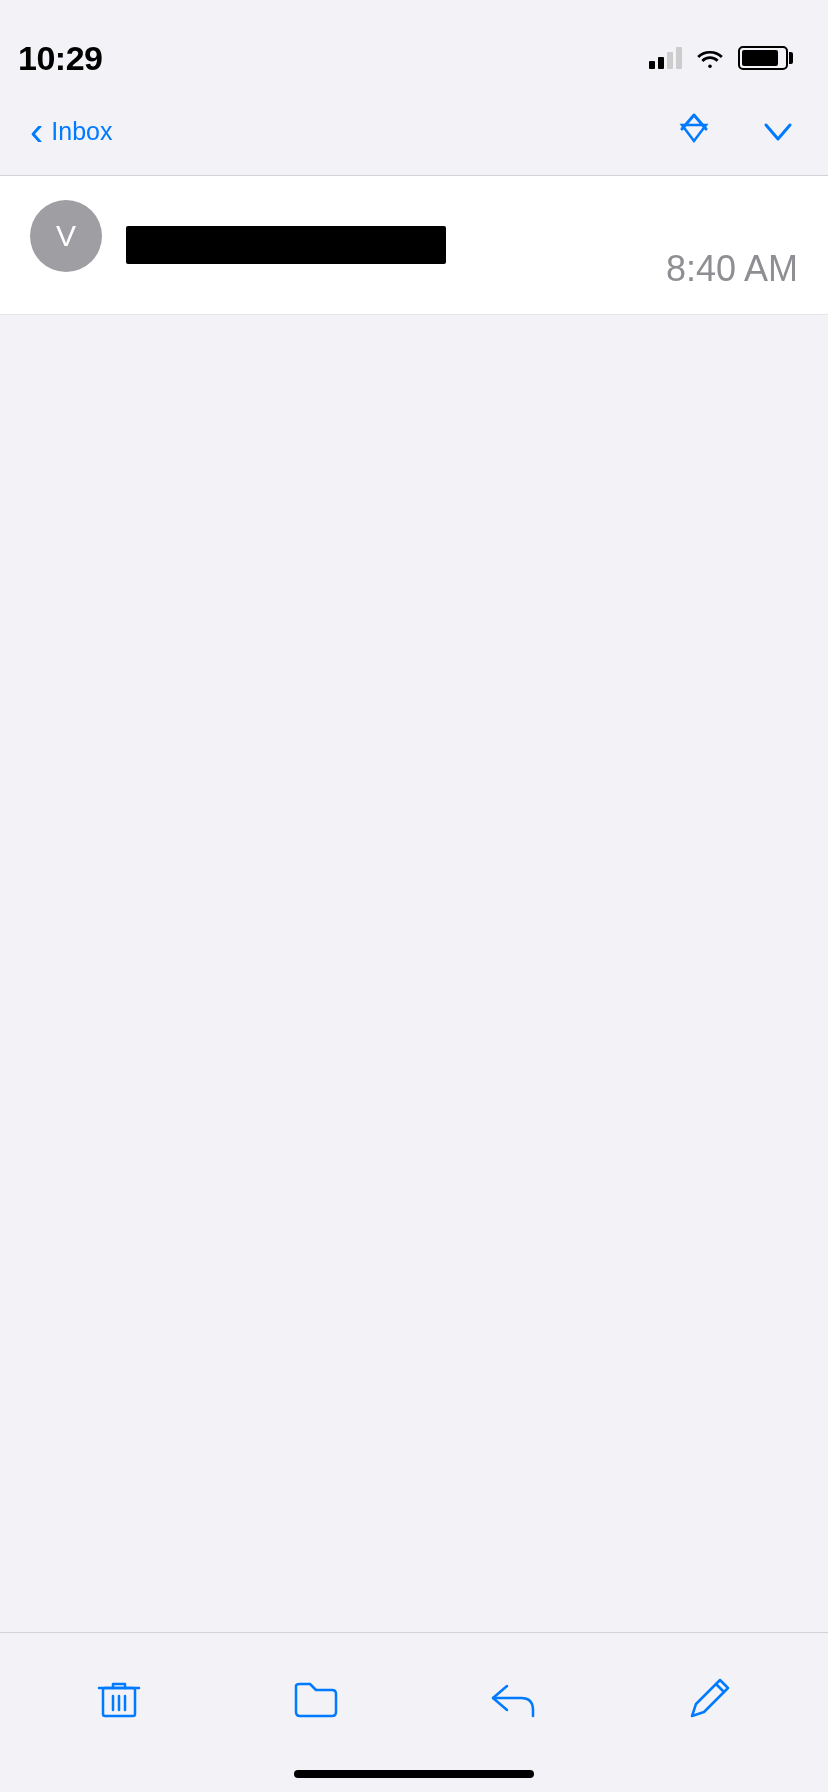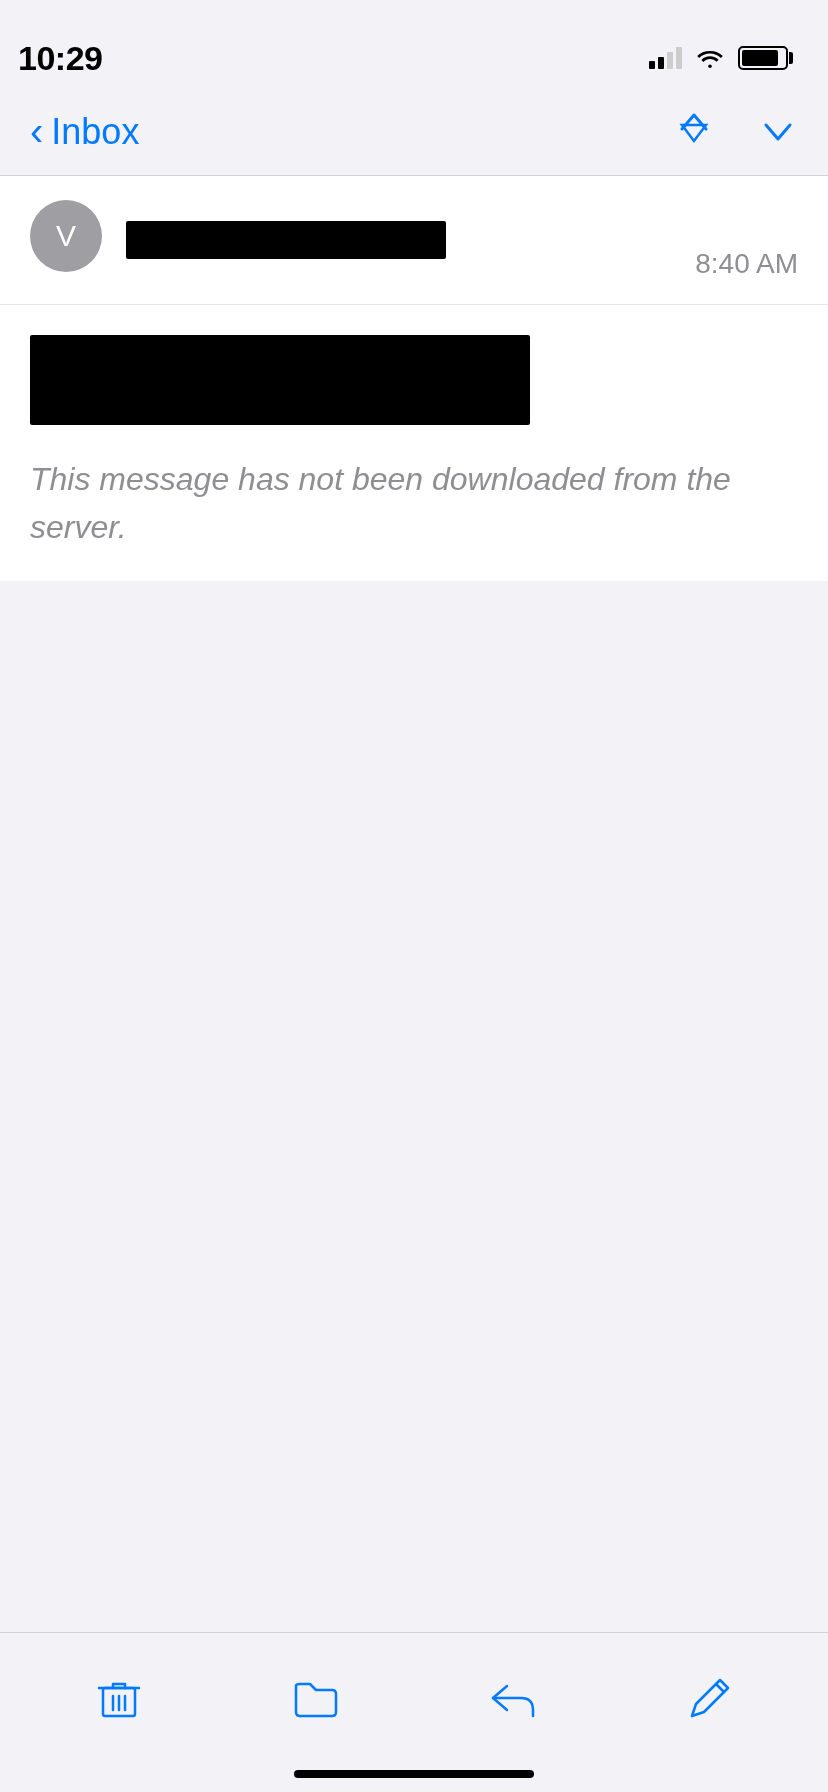--- a/index.html
+++ b/index.html
@@ -106,21 +106,21 @@
     }
 
     .nav-back-chevron {
       font-size: 40px;
       font-weight: 300;
       line-height: 1;
       margin-top: -2px;
     }
 
     .nav-back-text {
-      font-size: 36px;
+      font-size: 25px;
       font-weight: 400;
     }
 
     .nav-arrows {
       display: flex;
       gap: 44px;
       align-items: center;
     }
 
     .nav-arrow {
@@ -175,21 +175,21 @@
 
     .email-sender-redacted {
       width: 320px;
       height: 38px;
       background: #000;
       border-radius: 2px;
     }
 
     .email-time {
       color: #8e8e93;
-      font-size: 28px;
+      font-size: 36px;
       margin-top: 48px;
     }
 
     
     .email-body {
       background: #fff;
       padding: 30px 30px;
     }
 
     .email-subject-redacted {
@@ -305,24 +305,20 @@
       <span>V</span>
     </div>
     <div class="email-meta">
       <div class="email-sender-row">
         <div class="email-sender-redacted"></div>
         <span class="email-time">8:40 AM</span>
       </div>
     </div>
   </div>
 
-  <div class="email-body">
-    <div class="email-subject-redacted"></div>
-    <p class="email-not-downloaded">This message has not been downloaded from the server.</p>
-  </div>
 </div>
 
 <div class="lower-area"></div>
 
 <div class="toolbar">
   <div class="toolbar-btn">
     <svg viewBox="0 0 52 52" fill="none" stroke="#007aff" stroke-width="2.5" stroke-linecap="round" stroke-linejoin="round">
       <rect x="10" y="16" width="32" height="28" rx="2" stroke="#007aff" stroke-width="2.5" fill="none"></rect>
       <path d="M6 16h40" stroke="#007aff" stroke-width="2.5"></path>
       <path d="M20 16v-4h12v4" stroke="#007aff" stroke-width="2.5"></path>

